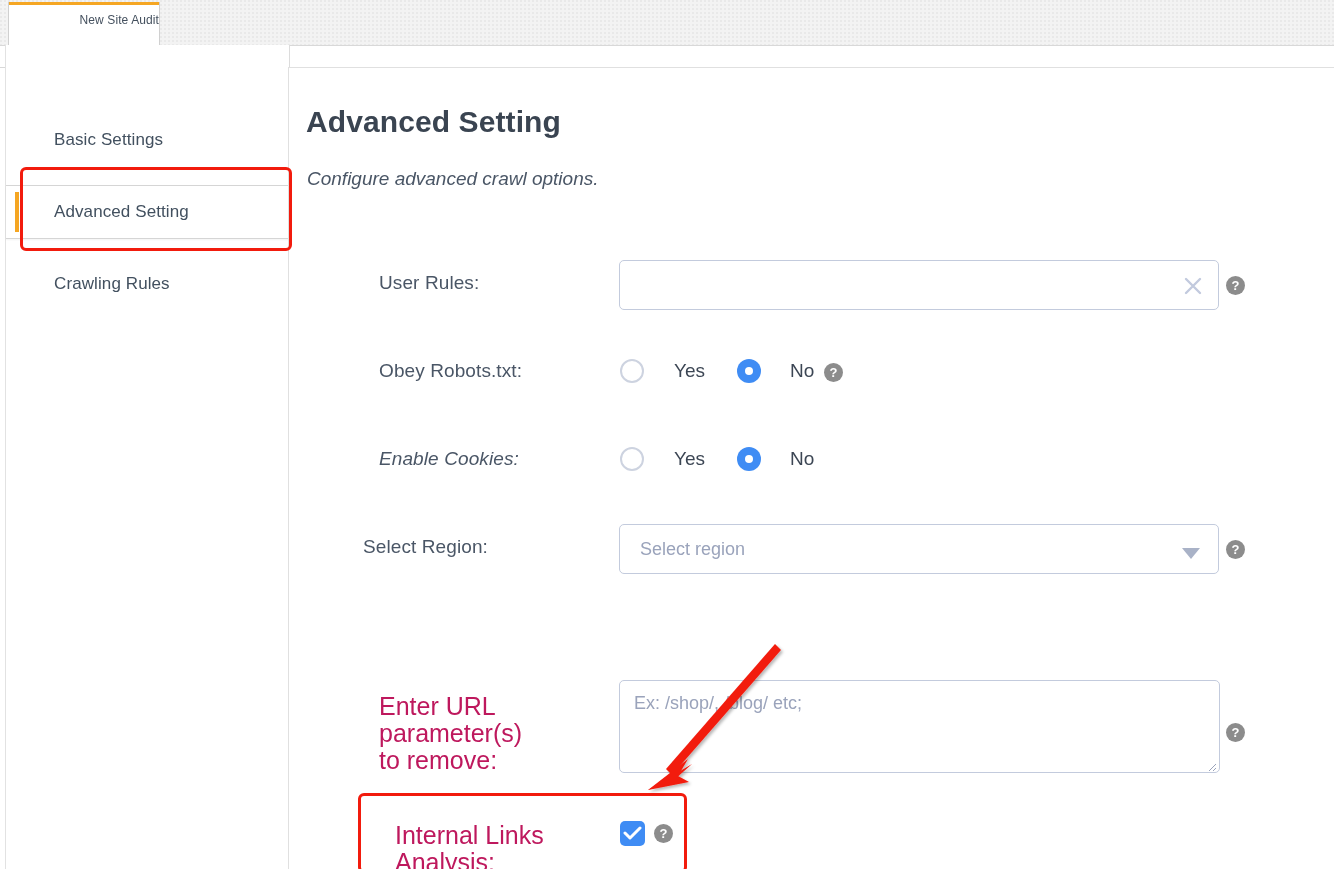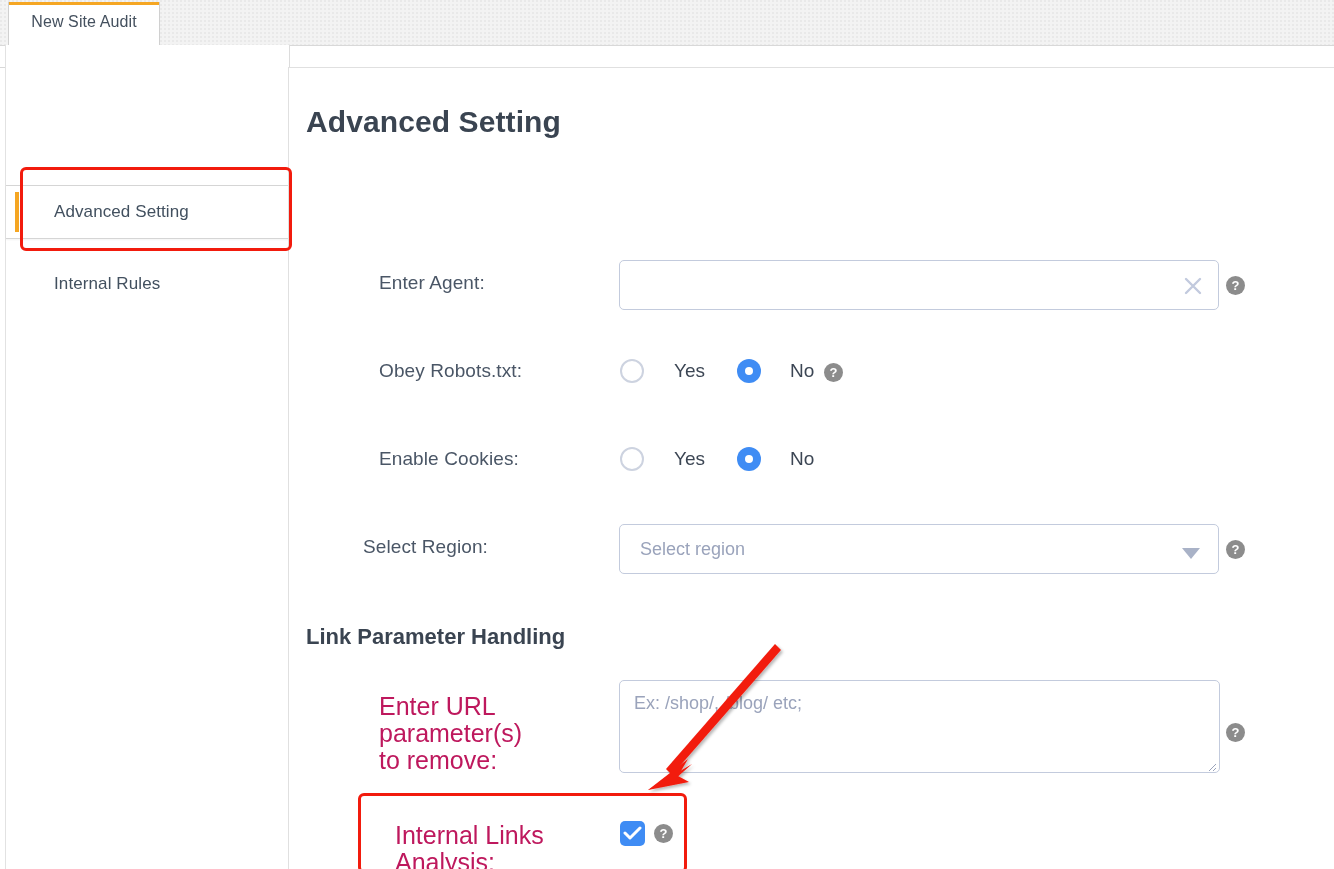--- a/index.html
+++ b/index.html
@@ -55,22 +55,22 @@
     position: absolute;
     left: 0; top: 0;
     width: 100%;
     height: 3px;
     background: #f5a623;
   }
   .tab-label {
     position: absolute;
     left: 0; right: 0;
     top: 11px;
-    text-align: center;
-    font-size: 16px;
+    text-align: right;
+    font-size: 12px;
     color: #44505e;
     letter-spacing: .1px;
   }
 
   
   .sidebar {
     position: absolute;
     left: 5px;
     top: 45px;
     width: 285px;
@@ -265,74 +265,77 @@
   <div class="topstrip-line l1"></div>
   <div class="topstrip-line l2"></div>
 
   <div class="tab">
     <div class="tab-accent"></div>
     <div class="tab-label">New Site Audit</div>
   </div>
 
   <div class="sidebar">
 
+    <div class="side-item" style="top:68px;">
+      <span class="lbl">Basic Settings</span>
+    </div>
 
     <div class="side-item active" style="top:140px;">
       <span class="accent"></span>
       <span class="lbl">Advanced Setting</span>
     </div>
 
     <div class="side-item" style="top:212px;">
-      <span class="lbl">Internal Rules</span>
+      <span class="lbl">Crawling Rules</span>
     </div>
 
 
 
   </div>
 
   <div class="content">
 
     <div class="page-title">Advanced Setting</div>
-
-    <div class="row-label" style="left:90px; top:204px;">Enter Agent:</div>
+    <div class="page-sub">Configure advanced crawl options.</div>
+
+    <div class="row-label" style="left:90px; top:204px;">User Rules:</div>
     <div class="field-box" style="left:330px; top:192px; width:600px; height:50px;">
       <span class="field-text" style="left:14px; top:14px;"></span>
     </div>
     <div class="clear-x" style="left:891px; top:205px;">
       <svg width="26" height="26" viewBox="0 0 26 26">
         <path d="M6 6 L20 20 M20 6 L6 20" stroke="#c2cade" stroke-width="2.4" stroke-linecap="round" fill="none"></path>
       </svg>
     </div>
     <div class="help-icon" style="left:937px; top:208px;">?</div>
 
     <div class="row-label" style="left:90px; top:292px;">Obey Robots.txt:</div>
     <div class="radio off" style="left:331px; top:291px;"></div>
     <div class="radio-text" style="left:385px; top:292px;">Yes</div>
     <div class="radio on" style="left:448px; top:291px;"></div>
     <div class="radio-text" style="left:501px; top:292px;">No</div>
     <div class="help-icon" style="left:535px; top:295px;">?</div>
 
-    <div class="row-label" style="left:90px; top:380px;">Enable Cookies:</div>
+    <div class="row-label" style="left:90px; top:380px;font-style:italic;">Enable Cookies:</div>
     <div class="radio off" style="left:331px; top:379px;"></div>
     <div class="radio-text" style="left:385px; top:380px;">Yes</div>
     <div class="radio on" style="left:448px; top:379px;"></div>
     <div class="radio-text" style="left:501px; top:380px;">No</div>
 
     <div class="row-label" style="left:74px; top:468px;">Select Region:</div>
     <div class="field-box" style="left:330px; top:456px; width:600px; height:50px;">
       <span class="field-text" style="left:20px; top:14px;">Select region</span>
       <span style="position:absolute; right:18px; top:20px;">
         <svg width="18" height="11" viewBox="0 0 18 11">
           <path d="M0 0 L18 0 L9 11 Z" fill="#a9b2c7"></path>
         </svg>
       </span>
     </div>
     <div class="help-icon" style="left:937px; top:472px;">?</div>
 
-    <div class="section-head" style="left:17px; top:556px;">Link Parameter Handling</div>
 
     <div class="multiline-label" style="left:90px; top:625px;">Enter URL parameter(s) to remove:</div>
 
     <div class="textarea-box" style="left:330px; top:612px; width:601px; height:93px;">
       <span class="field-text" style="left:14px; top:12px;">Ex: /shop/, /blog/ etc;</span>
       <span class="resize-handle">
         <svg width="12" height="12" viewBox="0 0 12 12">
           <path d="M11 4 L4 11 M11 8 L8 11" stroke="#9aa3bb" stroke-width="1" fill="none"></path>
         </svg>
       </span>

